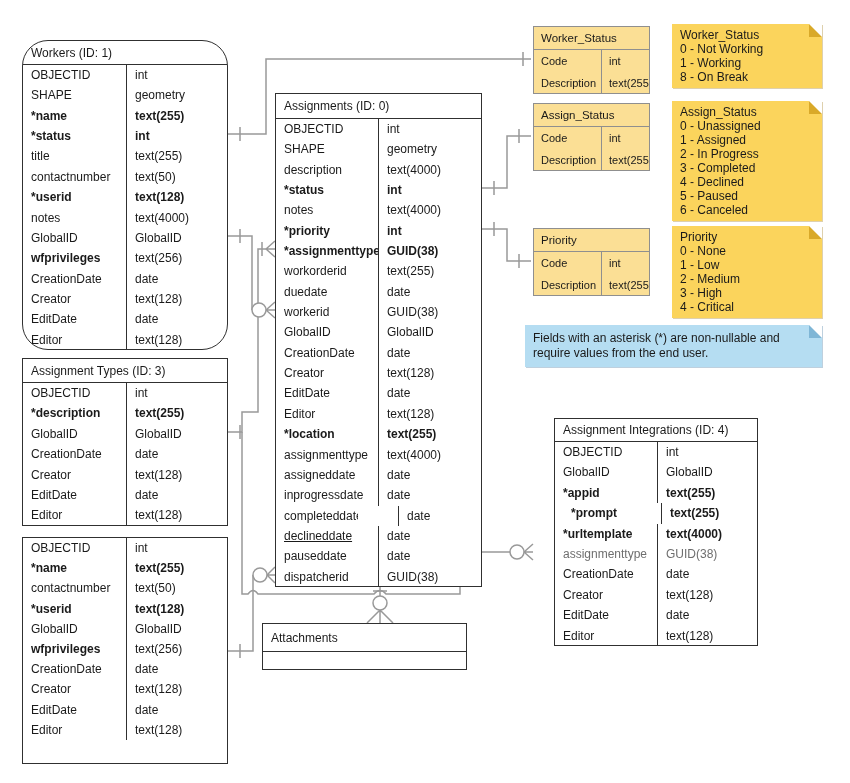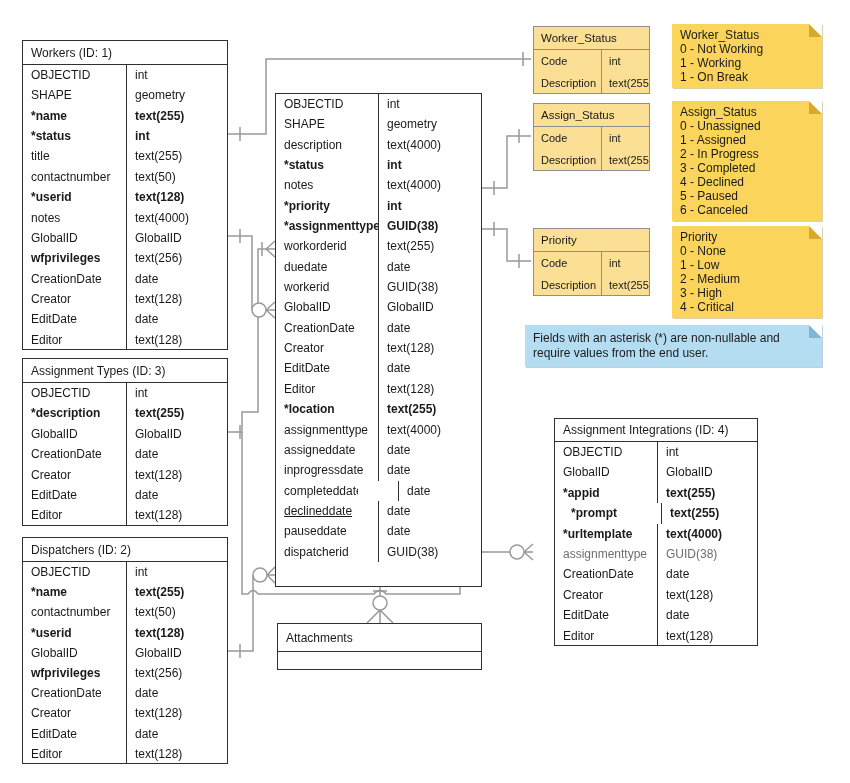--- a/index.html
+++ b/index.html
@@ -63,21 +63,21 @@
       <path d="M380,610 L367,623 M380,610 L380,623 M380,610 L393,623" fill="none" stroke="#999999" stroke-width="1.5"></path>
       <circle cx="259" cy="310" r="7" fill="#ffffff" stroke="#999999" stroke-width="1.5"></circle>
       <circle cx="260" cy="575" r="7" fill="#ffffff" stroke="#999999" stroke-width="1.5"></circle>
       <circle cx="517" cy="552" r="7" fill="#ffffff" stroke="#999999" stroke-width="1.5"></circle>
       <circle cx="380" cy="603" r="7" fill="#ffffff" stroke="#999999" stroke-width="1.5"></circle>
     </svg>
   <div id="blue-callout" class="note blue" style="left:525px;top:325px;width:297px;padding:6px 8px;line-height:15px;">
     <div class="fold"></div>
     <div class="ln">Fields with an asterisk (*) are non-nullable and require values from the end user.</div>
   </div>
-<div class="tbl" style="left: 22px; top: 40px; width: 206px; height: 310.04px;">
+<div class="tbl" style="left: 22px; top: 40px; width: 206px; height: 310.04px; border-radius: 26px;">
       <div class="hdr" style="height: 23px;">Workers (ID: 1)</div>
       <div class="row" style="height: 20.36px;">
         <span class="cell f" style="width: 103px; line-height: 20.36px;">OBJECTID</span>
         <span class="cell t" style="width: 101px; line-height: 20.36px;">int</span>
       </div>
       <div class="row" style="height: 20.36px;">
         <span class="cell f" style="width: 103px; line-height: 20.36px;">SHAPE</span>
         <span class="cell t" style="width: 101px; line-height: 20.36px;">geometry</span>
       </div>
       <div class="row" style="height: 20.36px;">
@@ -154,21 +154,20 @@
       <div class="row" style="height: 20.4px;">
         <span class="cell f" style="width: 103px; line-height: 20.4px;">EditDate</span>
         <span class="cell t" style="width: 101px; line-height: 20.4px;">date</span>
       </div>
       <div class="row" style="height: 20.4px;">
         <span class="cell f" style="width: 103px; line-height: 20.4px;">Editor</span>
         <span class="cell t" style="width: 101px; line-height: 20.4px;">text(128)</span>
       </div>
     </div>
     <div class="tbl" style="left: 22px; top: 537px; width: 206px; height: 227px;">
-      <div class="hdr" style="height: 23px;">Dispatchers (ID: 2)</div>
       <div class="row" style="height: 20.2px;">
         <span class="cell f" style="width: 103px; line-height: 20.2px;">OBJECTID</span>
         <span class="cell t" style="width: 101px; line-height: 20.2px;">int</span>
       </div>
       <div class="row" style="height: 20.2px;">
         <span class="cell f b" style="width: 103px; line-height: 20.2px;">*name</span>
         <span class="cell t b" style="width: 101px; line-height: 20.2px;">text(255)</span>
       </div>
       <div class="row" style="height: 20.2px;">
         <span class="cell f" style="width: 103px; line-height: 20.2px;">contactnumber</span>
@@ -197,20 +196,21 @@
       <div class="row" style="height: 20.2px;">
         <span class="cell f" style="width: 103px; line-height: 20.2px;">EditDate</span>
         <span class="cell t" style="width: 101px; line-height: 20.2px;">date</span>
       </div>
       <div class="row" style="height: 20.2px;">
         <span class="cell f" style="width: 103px; line-height: 20.2px;">Editor</span>
         <span class="cell t" style="width: 101px; line-height: 20.2px;">text(128)</span>
       </div>
     </div>
     <div class="tbl" style="left: 275px; top: 93px; width: 207px; height: 494.05px;">
+      <div class="hdr" style="height: 24px;">Assignments (ID: 0)</div>
       <div class="row" style="height: 20.35px;">
         <span class="cell f" style="width: 102px; line-height: 20.35px;">OBJECTID</span>
         <span class="cell t" style="width: 103px; line-height: 20.35px;">int</span>
       </div>
       <div class="row" style="height: 20.35px;">
         <span class="cell f" style="width: 102px; line-height: 20.35px;">SHAPE</span>
         <span class="cell t" style="width: 103px; line-height: 20.35px;">geometry</span>
       </div>
       <div class="row" style="height: 20.35px;">
         <span class="cell f" style="width: 102px; line-height: 20.35px;">description</span>
@@ -333,21 +333,21 @@
       </div>
       <div class="row" style="height: 20.4px;">
         <span class="cell f" style="width: 102px; line-height: 20.4px;">EditDate</span>
         <span class="cell t" style="width: 100px; line-height: 20.4px;">date</span>
       </div>
       <div class="row" style="height: 20.4px;">
         <span class="cell f" style="width: 102px; line-height: 20.4px;">Editor</span>
         <span class="cell t" style="width: 100px; line-height: 20.4px;">text(128)</span>
       </div>
     </div>
-    <div class="tbl" style="left: 277px; top: 623px; width: 205px; height: 47px;">
+    <div class="tbl" style="left: 262px; top: 623px; width: 205px; height: 47px;">
       <div class="hdr" style="height: 27px;">Attachments</div>
       <div class="row" style="height: 18px;">
         <span class="cell f" style="width: 205px; line-height: 18px;"></span>
       </div>
     </div>
     <div class="lk" style="left: 533px; top: 26px; width: 117px; height: 68px;">
       <div class="hdr" style="height: 22px;">Worker_Status</div>
       <div class="row" style="height: 22px;">
         <span class="cell f" style="width: 67px; line-height: 22px;">Code</span>
         <span class="cell t" style="width: 48px; line-height: 22px;">int</span>
@@ -377,21 +377,21 @@
       <div class="row" style="height: 22px;">
         <span class="cell f" style="width: 67px; line-height: 22px;">Description</span>
         <span class="cell t" style="width: 48px; line-height: 22px;">text(255)</span>
       </div>
     </div>
     <div class="note" style="left: 672px; top: 24px; width: 150px;">
       <div class="fold"></div>
       <div class="ln">Worker_Status</div>
       <div class="ln">0 - Not Working</div>
       <div class="ln">1 - Working</div>
-      <div class="ln">1 - On Break</div>
+      <div class="ln">8 - On Break</div>
     </div>
     <div class="note" style="left: 672px; top: 101px; width: 150px;">
       <div class="fold"></div>
       <div class="ln">Assign_Status</div>
       <div class="ln">0 - Unassigned</div>
       <div class="ln">1 - Assigned</div>
       <div class="ln">2 - In Progress</div>
       <div class="ln">3 - Completed</div>
       <div class="ln">4 - Declined</div>
       <div class="ln">5 - Paused</div>

